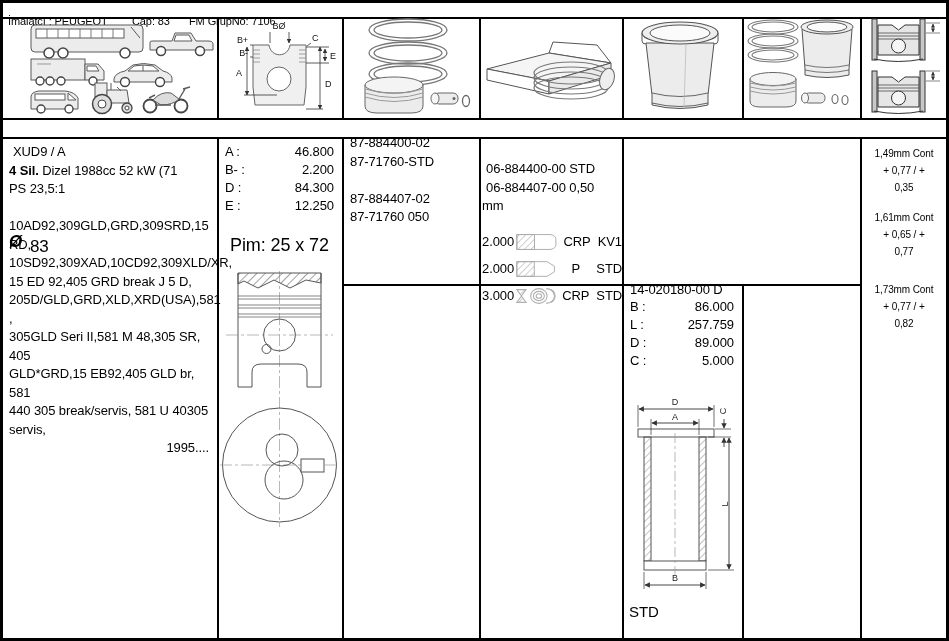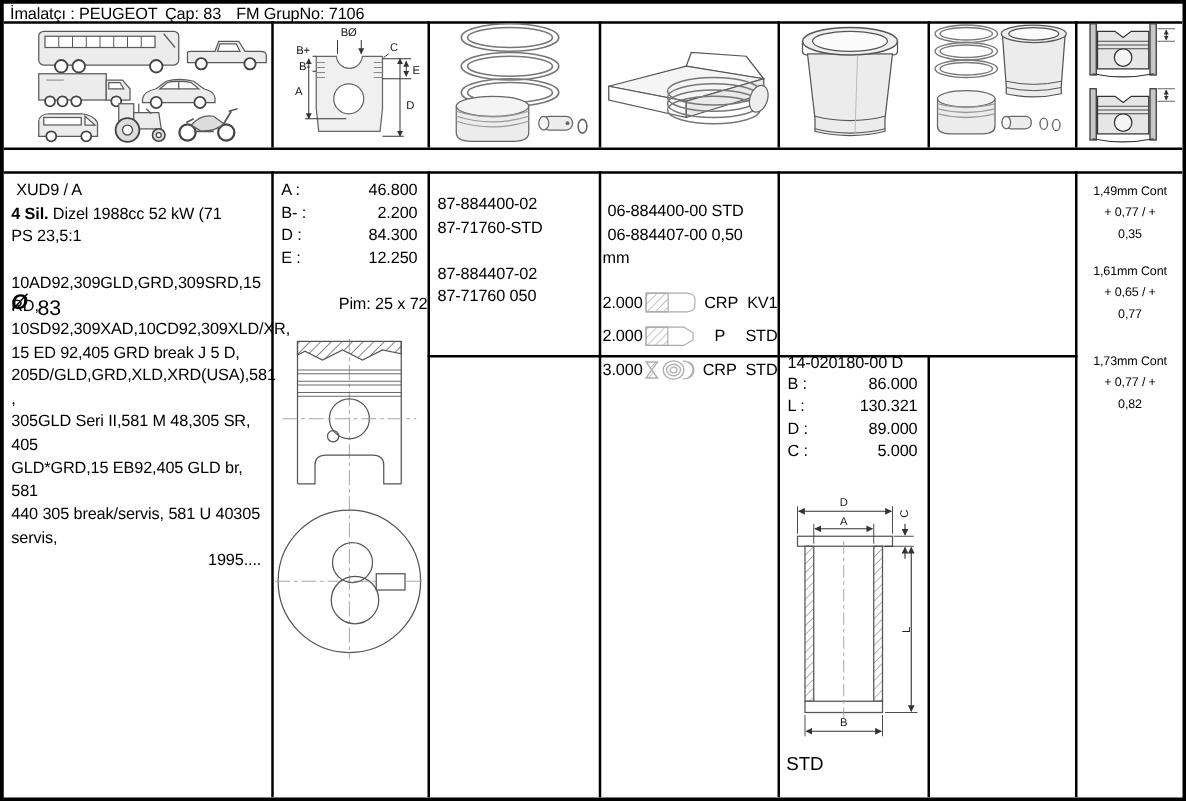--- a/index.html
+++ b/index.html
@@ -2,33 +2,33 @@
 <html><head>
 <meta charset="utf-8">
 <style>
   html,body{margin:0;padding:0;background:#fff;}
   .page{position:relative;width:949px;height:641px;box-sizing:border-box;border:3px solid #000;
         background:#fff;font-family:"Liberation Sans",sans-serif;color:#000;overflow:hidden;
         letter-spacing:-0.1px;}
   .abs{position:absolute;}
   .hline{position:absolute;background:#000;height:2px;}
   .vline{position:absolute;background:#000;width:2px;}
-  .hdr{position:absolute;top:0;left:0;width:943px;height:18px;font-size:13px;font-weight:bold;}
+  .hdr{position:absolute;top:12px;left:0;width:943px;height:18px;font-size:11px;font-weight:bold;}
   .hdr span{position:absolute;top:0;white-space:nowrap;font-weight:normal;}
   .bore-row{position:absolute;top:115px;left:0;width:943px;height:19px;}
   .bore-sym{position:absolute;left:6px;top:114px;font-size:17px;font-weight:bold;font-style:italic;}
   .bore-val{position:absolute;left:27px;top:119px;font-size:17px;}
   .cell-text{font-size:13px;line-height:18.5px;}
   .engine{position:absolute;left:0;top:134px;width:214px;height:381px;padding:6px 4px 0 6px;box-sizing:border-box;}
   .engine .code{padding-left:4px;}
   .engine .models{margin-top:18.5px;}
   .engine .year{text-align:right;padding-right:4px;}
   .dimrow{display:flex;justify-content:space-between;height:18px;font-size:13px;}
-  .pin-line{text-align:right;font-size:13px;}
-  .pnums{position:absolute;left:339px;top:140px;width:124px;padding:11px 0 0 8px;box-sizing:border-box;}
+  .pin-line{text-align:center;font-size:18px;}
+  .pnums{position:absolute;left:339px;top:120px;width:124px;padding:11px 0 0 8px;box-sizing:border-box;}
   .rcell{position:absolute;left:476px;top:134px;width:143px;padding:7px 0 0 3px;box-sizing:border-box;margin-top:16px;}
   .ringrow{display:flex;align-items:center;height:27px;font-size:13px;}
   .ringrow .sz{width:36px;}
   .ringrow .cd{width:36px;text-align:center;margin-left:2px;}
   .ringrow .gr{margin-left:4px;}
   .lcell{position:absolute;left:621px;top:272px;width:118px;padding:6px 8px 0 6px;box-sizing:border-box;font-size:13px;}
   .contblock{position:absolute;left:859px;width:84px;text-align:center;font-size:10px;line-height:17px;}
   svg text{font-family:"Liberation Sans",sans-serif;}
 </style>
 </head>
@@ -345,21 +345,21 @@
   </div>
 
   <div class="lcell">
     <div style="line-height:18px">14-020180-00 D</div>
     <div class="dimrow">
       <span>B :</span>
       <span>86.000</span>
     </div>
     <div class="dimrow">
       <span>L :</span>
-      <span>130.321</span>
+      <span>257.759</span>
     </div>
     <div class="dimrow">
       <span>D :</span>
       <span>89.000</span>
     </div>
     <div class="dimrow">
       <span>C :</span>
       <span>5.000</span>
     </div>
   </div>

